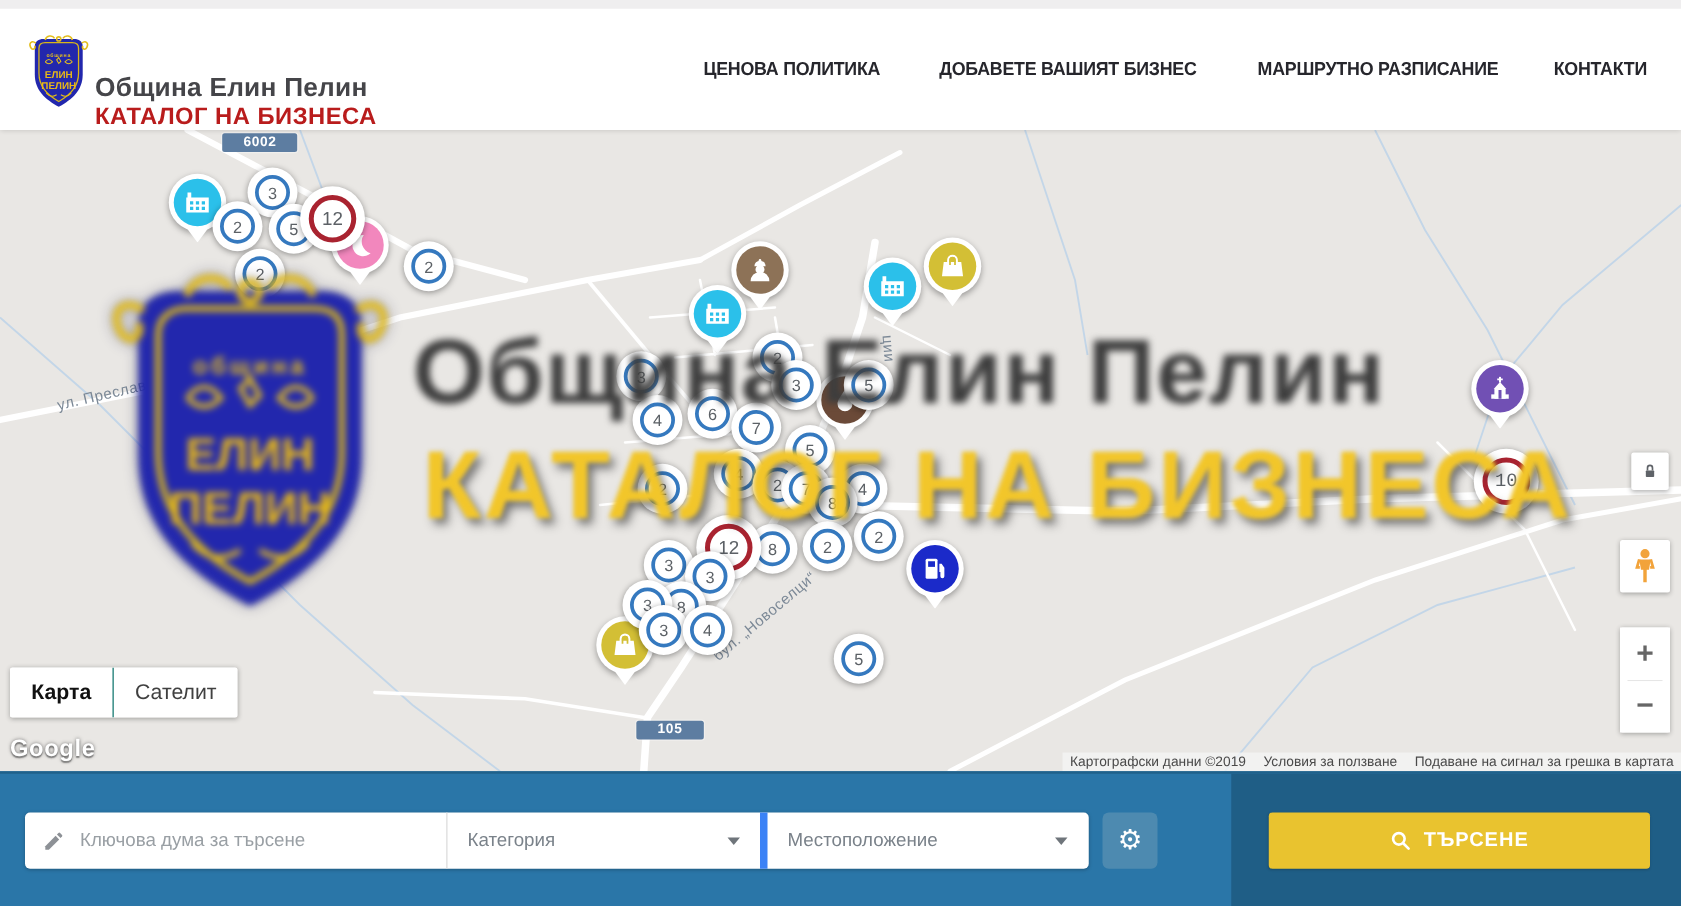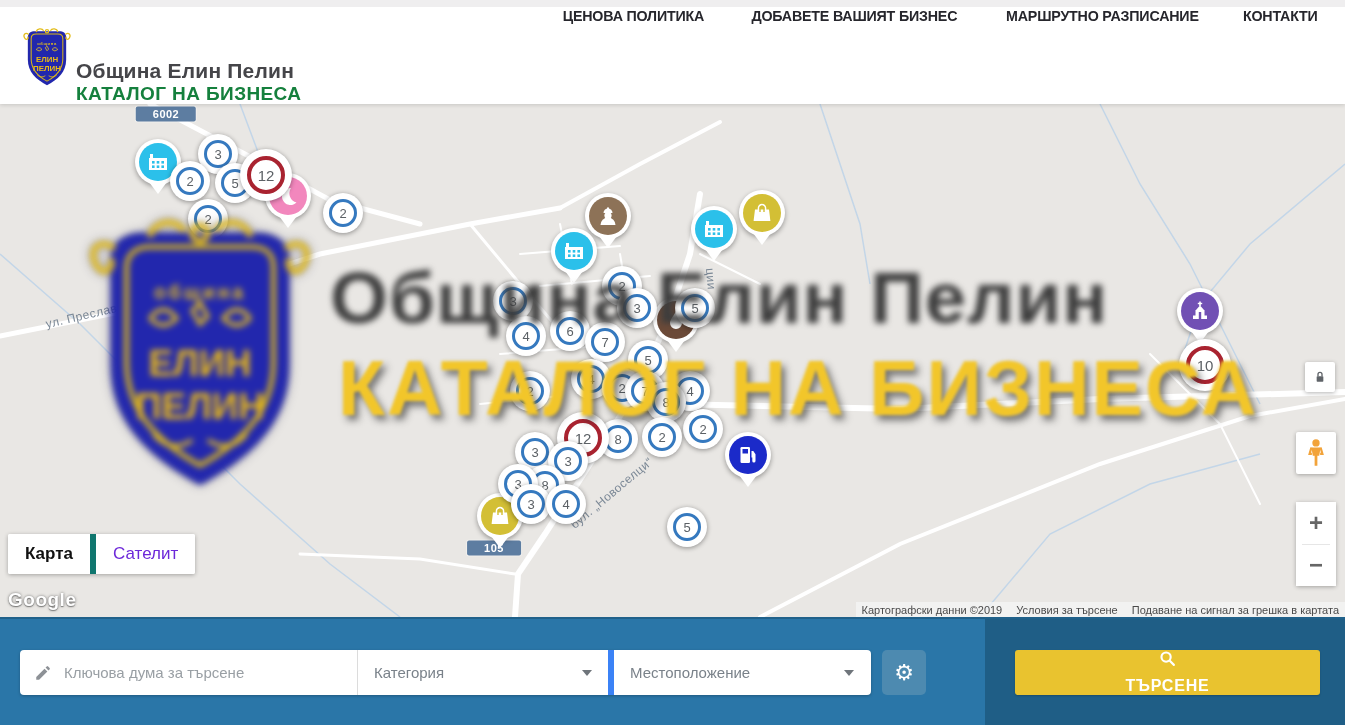--- a/index.html
+++ b/index.html
@@ -3,28 +3,28 @@
 <meta charset="utf-8">
 <style>
   * { margin:0; padding:0; box-sizing:border-box; }
   html,body { width:1345px; height:725px; overflow:hidden; font-family:"Liberation Sans","DejaVu Sans",sans-serif; background:#fff; }
 
   
   .header { position:relative; width:100%; height:104px; background:#fff; border-top:7px solid #efeeef; box-shadow:0 1px 4px rgba(0,0,0,.15); z-index:30; display:flex; align-items:center; }
   .logo-wrap { position:absolute; left:22px; top:20px; width:50px; height:66px; }
   .title-block { position:absolute; left:76px; top:33px; line-height:1.15;margin-top:19px; }
   .title-line1 { font-size:21px; font-weight:700; color:#454549; letter-spacing:.2px; }
-  .title-line2 { font-size:19px; font-weight:700; color:#15803d; letter-spacing:.4px; }
-  .nav { position:absolute; right:25px; top:0; height:100%; display:flex; gap:38px;margin-left:32px; }
+  .title-line2 { font-size:19px; font-weight:700; color:#b91c1c; letter-spacing:.4px; }
+  .nav { position:absolute; right:25px; top:0; height:100%; display:flex; align-items:center; gap:38px;margin-left:32px; }
   .nav a { text-decoration:none; color:#26262c; font-size:15px; font-weight:700; letter-spacing:-.2px; transform:scaleX(.95); white-space:nowrap; cursor:pointer; }
 
   
   .map { position:relative; width:100%; height:513px; background:#e9e7e4; overflow:hidden; z-index:10; }
   .roads { position:absolute; inset:0; }
-  .road-shield { position:absolute; transform:translate(-50%,-50%); background:#5d7da1; color:#fff; font-size:11px; font-weight:700; padding:1px 17px 2px; border-radius:2px; letter-spacing:.5px; box-shadow:0 0 0 1px rgba(255,255,255,.35); }
+  .road-shield { position:absolute; transform:translate(-50%,-50%); background:#5d7da1; color:#fff; font-size:11px; font-weight:700; padding:1px 17px 2px; border-radius:2px; letter-spacing:.5px; box-shadow:0 0 0 1px rgba(255,255,255,.35);margin-left:42px; }
   .street-label { position:absolute; color:#7b8896; font-size:12px; letter-spacing:.5px; white-space:nowrap; }
 
   
   .cluster { position:absolute; transform:translate(-50%,-50%); width:40px; height:40px; border-radius:50%; background:#fff; box-shadow:0 1px 5px rgba(0,0,0,.4); display:flex; align-items:center; justify-content:center; cursor:pointer; }
   .cluster .ring { width:28px; height:28px; border-radius:50%; border:3px solid #3579bf; display:flex; align-items:center; justify-content:center; font-size:13px; color:#5c6166; }
   .cluster.red .ring { border-color:#a92330; }
   .cluster.large { width:52px; height:52px;align-items:center; }
   .cluster.large .ring { width:38px; height:38px; border-width:4px; font-size:15px; }
   .pin { position:absolute; transform:translate(-50%,-50%); width:46px; height:46px; background:#fff; border-radius:50%; box-shadow:0 2px 5px rgba(0,0,0,.35); cursor:pointer; }
   .pin .tail { position:absolute; left:50%; bottom:-9px; transform:translateX(-50%); width:18px; height:12px; background:#fff; clip-path:polygon(0 0,100% 0,50% 100%); }
@@ -33,21 +33,21 @@
 
   
   .wm-shield { position:absolute; left:84px; top:110px; width:232px; filter:blur(3px) drop-shadow(0 0 5px rgba(10,10,60,.45)); z-index:20; pointer-events:none; }
   .wm-text1 { position:absolute; left:330px; top:152px; font-size:73px; font-weight:700; color:#3d3d3d; letter-spacing:1px; filter:blur(3px); z-index:20; white-space:nowrap; pointer-events:none; transform:scaleX(1.02); transform-origin:left; }
   .wm-text2 { position:absolute; left:338px; top:240px; font-size:77px; font-weight:800; color:#f2c62a; letter-spacing:2px; filter:blur(1.6px); text-shadow:4px 5px 7px rgba(45,45,45,.65); z-index:21; white-space:nowrap; pointer-events:none; }
 
   
   .maptype { position:absolute; left:8px; top:430px; height:40px; display:flex; background:#fff; border-radius:2px; box-shadow:0 1px 4px rgba(0,0,0,.3); z-index:25; overflow:hidden; }
   .maptype .mt-btn { padding:0 17px; display:flex; align-items:center; font-size:17px; cursor:pointer; background:#fff; border:none; }
   .maptype .mt-btn.active { font-weight:700; color:#111; }
-  .maptype .mt-btn.inactive { color:#6d28d9; border-left:6px solid #0f766e; }
+  .maptype .mt-btn.inactive { color:#404040; border-left:1px solid #0f766e; }
   .google-logo { position:absolute; left:8px; bottom:6px; color:#fff; font-size:19px; font-weight:700; letter-spacing:.5px; text-shadow:0 0 3px rgba(80,80,80,.8),0 1px 1px rgba(80,80,80,.6); z-index:25; }
   .attribution { position:absolute; right:0; bottom:0; height:15px; display:flex; align-items:center; gap:14px; background:rgba(245,245,245,.78); padding:0 6px; z-index:25; }
   .attribution span { font-size:11px; color:#4a4a4a; white-space:nowrap; cursor:pointer; }
   .ctl-lock { position:absolute; right:10px; top:258px; width:30px; height:30px; background:#fff; border:none; border-radius:2px; box-shadow:0 1px 4px rgba(0,0,0,.3); display:flex; align-items:center; justify-content:center; cursor:pointer; z-index:25; }
   .ctl-pegman { position:absolute; right:9px; top:328px; width:40px; height:42px; background:#fff; border:none; border-radius:2px; box-shadow:0 1px 4px rgba(0,0,0,.3); display:flex; align-items:center; justify-content:center; cursor:pointer; z-index:25; }
   .ctl-zoom { position:absolute; right:9px; top:398px; width:40px; height:84px; background:#fff; border-radius:2px; box-shadow:0 1px 4px rgba(0,0,0,.3); display:flex; flex-direction:column; z-index:25; }
   .ctl-zoom button { flex:1; background:#fff; border:none; font-size:24px; font-weight:700; color:#666; cursor:pointer; line-height:1; }
   .ctl-zoom .zdiv { height:1px; background:#e6e6e6; margin:0 6px; }
 
   
@@ -55,21 +55,21 @@
   .bottom-right { position:absolute; right:0; top:0; width:360px; height:100%; background:#1f5e86; }
   .search-box { position:absolute; left:20px; top:31px; width:851px; height:45px; background:#ffffff; border-radius:4px; display:flex; box-shadow:0 1px 3px rgba(0,0,0,.25); }
   .sb-section { display:flex; align-items:center; position:relative; }
   .sb-keyword { width:338px; border-right:1px solid #dcdcdc; padding:0 14px; gap:12px; }
   .sb-keyword input { border:none; outline:none; flex:1; font-size:15px; color:#444; font-family:inherit; background:transparent; }
   .sb-keyword input::placeholder { color:#999fa4; }
   .sb-select { width:256px; border-right:6px solid #3b82f6; padding:0 16px; font-size:15px; color:#7a828a; cursor:pointer; justify-content:space-between; }
   .sb-select:last-child { border-right:none; }
   .caret { width:0; height:0; border-left:5px solid transparent; border-right:5px solid transparent; border-top:6px solid #6f757b; }
   .gear-btn { position:absolute; left:882px; top:31px; width:44px; height:45px; background:#4d8ab0; border:none; border-radius:5px; color:#fff; font-size:22px; cursor:pointer; font-family:"DejaVu Sans",sans-serif; line-height:1; }
-  .search-btn { position:absolute; right:25px; top:31px; width:305px; height:45px; background:#e9c32f; border:none; border-radius:3px; color:#fff; font-size:16px; font-weight:700; letter-spacing:.8px; cursor:pointer; display:flex; align-items:center; justify-content:center; gap:10px; box-shadow:0 1px 2px rgba(0,0,0,.2);flex-direction:column; }
+  .search-btn { position:absolute; right:25px; top:31px; width:305px; height:45px; background:#e9c32f; border:none; border-radius:3px; color:#fff; font-size:16px; font-weight:700; letter-spacing:.8px; cursor:pointer; display:flex; align-items:center; justify-content:center; gap:10px; box-shadow:0 1px 2px rgba(0,0,0,.2); }
   .search-btn svg { width:17px; height:17px; }
 </style>
 </head>
 <body>
 
 <div class="header">
   <div class="logo-wrap" id="header-logo"><svg width="50" viewBox="0 0 120 150" xmlns="http://www.w3.org/2000/svg">
     <path d="M14,24 C14,14 22,10 30,10 H90 C98,10 106,14 106,24 V78 C106,108 86,126 60,140 C34,126 14,108 14,78 Z" fill="#2227ad"></path>
     <g stroke="#e3bd1d" fill="none" stroke-width="3">
       <path d="M16,18 C8,12 2,18 6,26 C9,32 16,30 14,23"></path>
@@ -119,21 +119,21 @@
       <path d="M560,104 L640,60 L720,18" stroke-width="4"></path>
       <path d="M670,300 L900,305 L1100,295 L1345,288" stroke-width="6"></path>
       <path d="M760,513 L900,440 L1100,360 L1250,312 L1345,295" stroke-width="4"></path>
       <path d="M470,120 L520,180 L556,222" stroke-width="3"></path>
       <path d="M520,150 L620,142 M540,182 L650,172 M500,250 L600,242 M620,150 L632,220 M560,120 L572,180 M480,300 L560,292 M700,150 L760,180 M1150,250 L1220,320 L1260,400" stroke-width="2"></path>
     </g>
   </svg>
 
   <div id="shield-layer">
       <div class="road-shield" style="left: 166px; top: 10px;">6002</div>
-      <div class="road-shield" style="left: 494px; top: 444px;">105</div>
+      <div class="road-shield" style="left: 494px; top: 480px;">105</div>
     </div>
   <div id="label-layer">
       <div class="street-label" style="left: 45px; top: 205px; transform: rotate(-13deg);">ул. Преслав</div>
       <div class="street-label" style="left: 560px; top: 382px; transform: rotate(-40deg);">бул. „Новоселци“</div>
       <div class="street-label" style="left: 700px; top: 168px; transform: rotate(85deg);">ции</div>
     </div>
   <div id="marker-layer">
       <div class="pin" style="left: 158px; top: 58px;">
         <span class="tail"></span>
                  <span class="pin-inner" style="background:#2bc0ea">
@@ -340,21 +340,21 @@
       </div>
       <div class="cluster" style="left: 531px; top: 400px;">
         <span class="ring">3</span>
       </div>
       <div class="cluster" style="left: 566px; top: 400px;">
         <span class="ring">4</span>
       </div>
       <div class="cluster" style="left: 687px; top: 423px;">
         <span class="ring">5</span>
       </div>
-      <div class="cluster red large" style="left: 1205px; top: 261px;">
+      <div class="cluster red large" style="left: 1205px; top: 281px; font-family: Liberation Mono, monospace;">
         <span class="ring">10</span>
       </div>
     </div>
 
   <div class="wm-shield" id="watermark-shield"><svg width="232" viewBox="0 0 120 150" xmlns="http://www.w3.org/2000/svg">
     <path d="M14,24 C14,14 22,10 30,10 H90 C98,10 106,14 106,24 V78 C106,108 86,126 60,140 C34,126 14,108 14,78 Z" fill="#2227ad"></path>
     <g stroke="#e3bd1d" fill="none" stroke-width="3">
       <path d="M16,18 C8,12 2,18 6,26 C9,32 16,30 14,23"></path>
       <path d="M104,18 C112,12 118,18 114,26 C111,32 104,30 106,23"></path>
       <path d="M34,12 C36,3 48,2 52,9 M68,9 C72,2 84,3 86,12"></path>
@@ -375,21 +375,21 @@
   <div class="wm-text1">Община Елин Пелин</div>
   <div class="wm-text2">КАТАЛОГ НА БИЗНЕСА</div>
 
   <div class="maptype">
     <button class="mt-btn active">Карта</button>
     <button class="mt-btn inactive">Сателит</button>
   </div>
   <div class="google-logo">Google</div>
   <div class="attribution" id="attribution">
       <span>Картографски данни ©2019</span>
-      <span>Условия за търсене</span>
+      <span>Условия за ползване</span>
       <span>Подаване на сигнал за грешка в картата</span>
     </div>
 
   <button class="ctl-lock">
     <svg width="16" height="16" viewBox="0 0 24 24">
         <rect x="7" y="11" width="10" height="8" rx="1" fill="#5f6368"></rect>
         <path d="M9 11 V8 a3 3 0 0 1 6 0 v3" stroke="#5f6368" stroke-width="2" fill="none"></path>
       </svg>
   </button>
   <button class="ctl-pegman">

